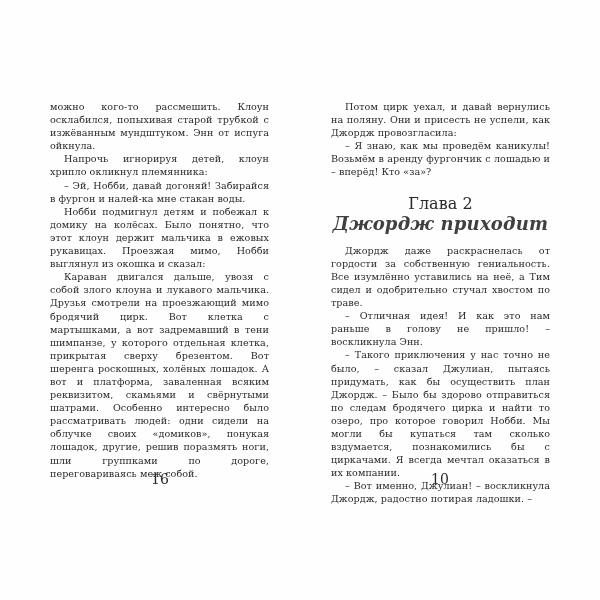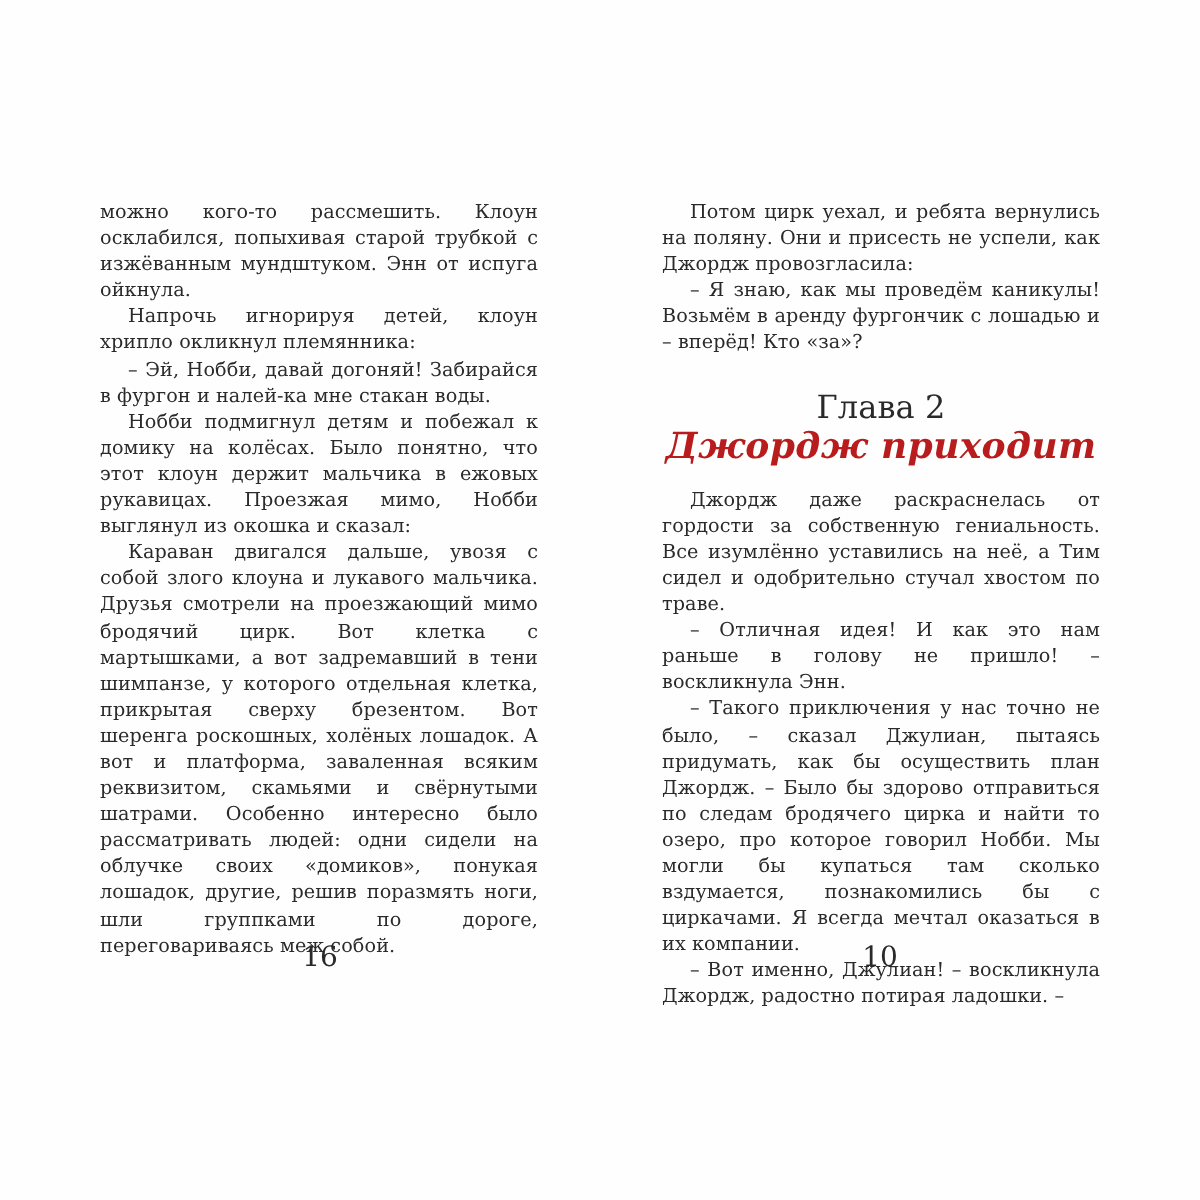--- a/index.html
+++ b/index.html
@@ -35,21 +35,21 @@
     text-indent: 0;
   }
   .chapter-title {
     text-align: center;
     font-family: "DejaVu Serif", serif;
     font-style: italic;
     font-weight: bold;
     font-size: 18px;
     line-height: 20px;
     margin: 0 0 10px 0;
-    color: #b91c1c;
+    color: #404040;
     letter-spacing: 0.2px;
   }
   .page-number {
     position: absolute;
     top: 471px;
     width: 100%;
     text-align: center;
     font-size: 14px;
   }
   .page-left .page-number { left: 10px; }
@@ -66,21 +66,21 @@
       <p class="para">Напрочь игнорируя детей, клоун хрипло окликнул племянника:</p>
       <p class="para">– Эй, Нобби, давай догоняй! Забирайся в фургон и налей-ка мне стакан воды.</p>
       <p class="para">Нобби подмигнул детям и побежал к домику на колёсах. Было понятно, что этот клоун держит мальчика в ежовых рукавицах. Проезжая мимо, Нобби выглянул из окошка и сказал:</p>
       <p class="para">Караван двигался дальше, увозя с собой злого клоуна и лукавого мальчика. Друзья смотрели на проезжающий мимо бродячий цирк. Вот клетка с мартышками, а вот задремавший в тени шимпанзе, у которого отдельная клетка, прикрытая сверху брезентом. Вот шеренга роскошных, холёных лошадок. А вот и платформа, заваленная всяким реквизитом, скамьями и свёрнутыми шатрами. Особенно интересно было рассматривать людей: одни сидели на облучке своих «домиков», понукая лошадок, другие, решив поразмять ноги, шли группками по дороге, переговариваясь меж собой.</p>
     </div>
     <div class="page-number">16</div>
   </div>
 
   <div class="page page-right">
     <div class="column">
-      <p class="para">Потом цирк уехал, и ребята вернулись на поляну. Они и присесть не успели, как Джордж провозгласила:</p>
+      <p class="para">Потом цирк уехал, и давай вернулись на поляну. Они и присесть не успели, как Джордж провозгласила:</p>
       <p class="para">– Я знаю, как мы проведём каникулы! Возьмём в аренду фургончик с лошадью и – вперёд! Кто «за»?</p>
 
       <div class="chapter-label">Глава 2</div>
       <div class="chapter-title">
         <div>Джордж приходит</div>
       </div>
 
       <p class="para">Джордж даже раскраснелась от гордости за собственную гениальность. Все изумлённо уставились на неё, а Тим сидел и одобрительно стучал хвостом по траве.</p>
       <p class="para">– Отличная идея! И как это нам раньше в голову не пришло! – воскликнула Энн.</p>
       <p class="para">– Такого приключения у нас точно не было, – сказал Джулиан, пытаясь придумать, как бы осуществить план Джордж. – Было бы здорово отправиться по следам бродячего цирка и найти то озеро, про которое говорил Нобби. Мы могли бы купаться там сколько вздумается, познакомились бы с циркачами. Я всегда мечтал оказаться в их компании.</p>

